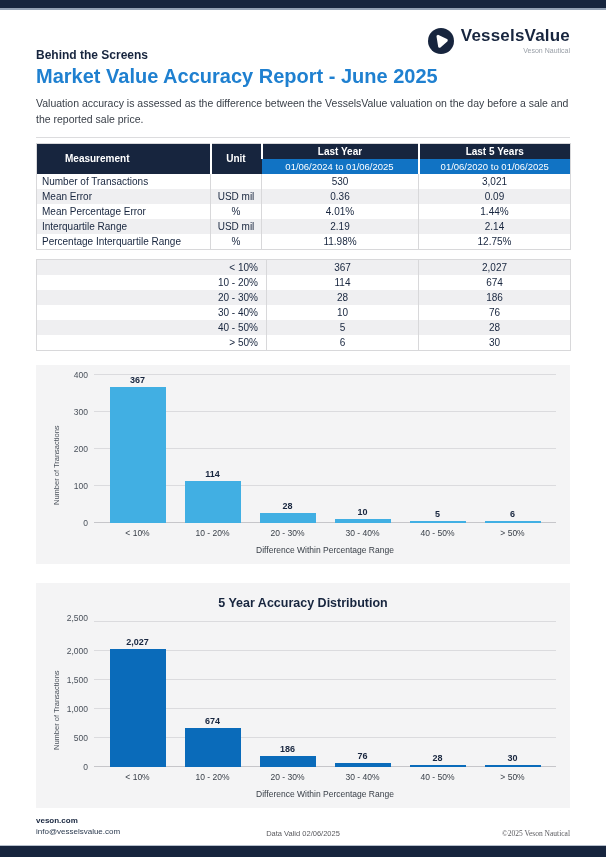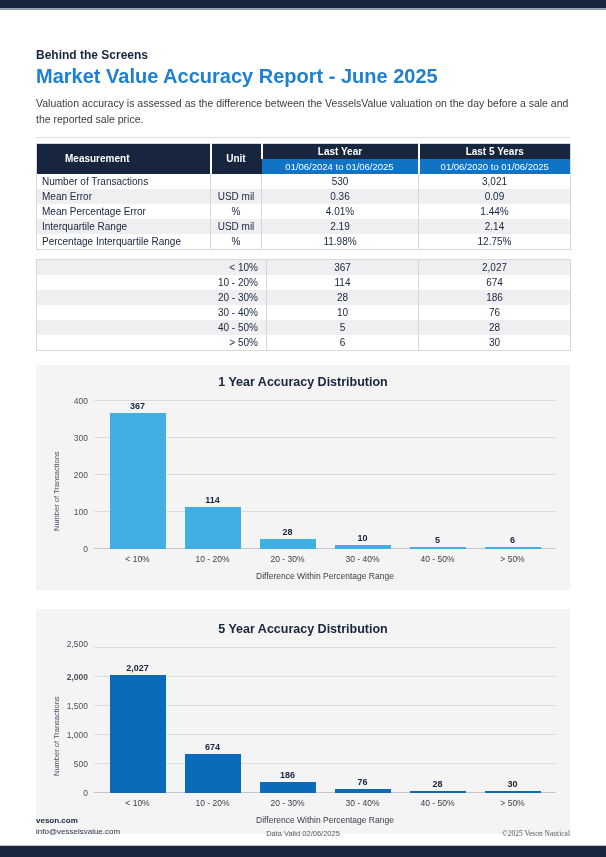--- a/index.html
+++ b/index.html
@@ -65,20 +65,30 @@
   .footer-center { position:absolute; left:50%; transform:translateX(-50%); bottom:0; font-size:7.5px; color:#5A5A5E; }
   .footer-right { position:absolute; right:0; bottom:0; font-size:7.5px; color:#5A5A5E;font-family:Liberation Serif, serif; }
   .bottombar { position:absolute; left:0; right:0; bottom:0; height:12px; background:#17253E; border-top:1px solid #B6BFCC; }
 </style>
 </head>
 <body>
 
 <div class="topbar"></div>
 
 <div class="content">
+  <div class="logo">
+    <svg class="logo-icon" viewBox="0 0 32 32">
+      <circle cx="16" cy="16" r="16" fill="#17253E"></circle>
+      <path d="M12.2 10.2 L22.6 15.2 L14.2 22.6 Z" fill="#fff" stroke="#fff" stroke-width="3.5" stroke-linejoin="round"></path>
+    </svg>
+    <div class="logo-text">
+      <div class="logo-brand">VesselsValue</div>
+      <div class="logo-sub">Veson Nautical</div>
+    </div>
+  </div>
 
   <div class="eyebrow">Behind the Screens</div>
   <h1 class="title">Market Value Accuracy Report - June 2025</h1>
   <p class="intro">Valuation accuracy is assessed as the difference between the VesselsValue valuation on the day before a sale and the reported sale price.</p>
 
   <hr class="sep">
 
   <table class="summary">
     <colgroup>
         <col style="width:174px">
@@ -166,21 +176,20 @@
         </tr>
         <tr>
           <td>&gt; 50%</td>
           <td>6</td>
           <td>30</td>
         </tr>
       </tbody>
   </table>
 
   <section class="panel">
-    <div class="chart-title">1 Year Accuracy Distribution</div>
     <div class="chart-body">
       <div class="ylab">Number of Transactions</div>
       <div class="plot-wrap">
         <div class="plot" style="height: 148px;">
             <div class="gridline baseline" style="bottom: 0px;"></div>
             <div class="ytick" style="bottom: -5px;">0</div>
             <div class="gridline" style="bottom: 37px;"></div>
             <div class="ytick" style="bottom: 32px;">100</div>
             <div class="gridline" style="bottom: 74px;"></div>
             <div class="ytick" style="bottom: 69px;">200</div>
@@ -236,21 +245,21 @@
         <div class="plot" style="height: 145px;">
             <div class="gridline baseline" style="bottom: 0px;"></div>
             <div class="ytick" style="bottom: -5px;">0</div>
             <div class="gridline" style="bottom: 29px;"></div>
             <div class="ytick" style="bottom: 24px; text-align: center;">500</div>
             <div class="gridline" style="bottom: 58px;"></div>
             <div class="ytick" style="bottom: 53px;">1,000</div>
             <div class="gridline" style="bottom: 87px;"></div>
             <div class="ytick" style="bottom: 82px;">1,500</div>
             <div class="gridline" style="bottom: 116px;"></div>
-            <div class="ytick" style="bottom: 111px; font-weight: bold;">2,000</div>
+            <div class="ytick" style="bottom: 111px;">2,000</div>
             <div class="gridline" style="bottom: 145px;"></div>
             <div class="ytick" style="bottom: 144px;">2,500</div>
             <div class="bars">
               <div class="bar-slot">
                 <div class="bar-label">2,027</div>
                 <div class="bar" style="height: 117.566px; background: rgb(10, 107, 186);"></div>
               </div>
               <div class="bar-slot">
                 <div class="bar-label">674</div>
                 <div class="bar" style="height: 39.092px; background: rgb(10, 107, 186);"></div>

